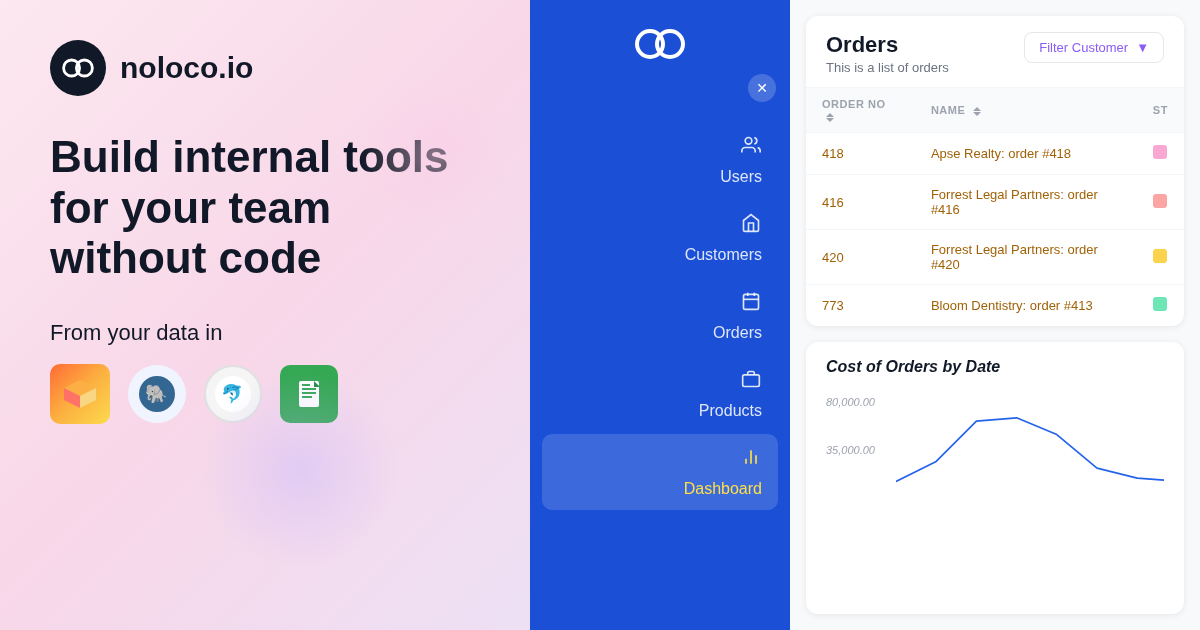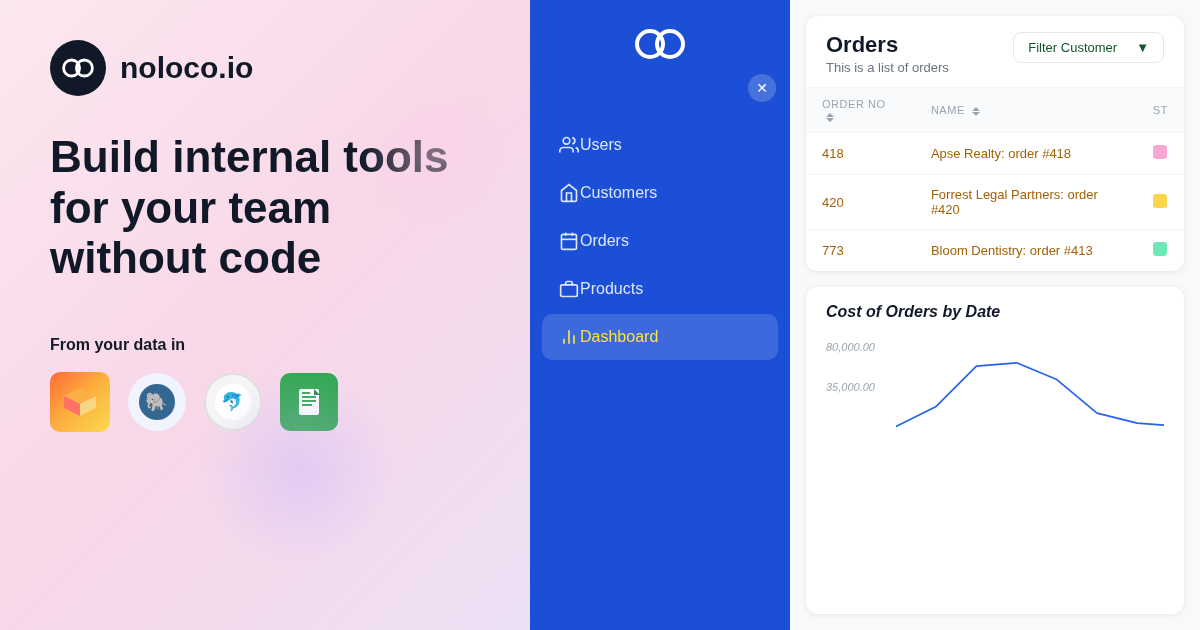--- a/index.html
+++ b/index.html
@@ -58,25 +58,24 @@
 
     .hero-headline {
       font-size: 44px;
       font-weight: 800;
       color: #111827;
       line-height: 1.15;
       margin-bottom: 36px;
     }
 
     .from-data {
-      font-size: 16px;
-      font-weight: 700;
+      font-size: 22px;
+      font-weight: 400;
       color: #111827;
       margin-bottom: 18px;
-      margin-top: 16px;
     }
 
     .data-icons {
       display: flex;
       gap: 18px;
       align-items: center;
     }
 
     .data-icon {
       width: 60px;
@@ -136,27 +135,29 @@
     .nav-items {
       width: 100%;
       padding: 0 12px;
       display: flex;
       flex-direction: column;
       gap: 2px;
     }
 
     .nav-item {
       display: flex;
-      align-items: center;
+      align-items: flex-end;
+      gap: 12px;
       padding: 12px 16px;
       border-radius: 10px;
       color: rgba(255,255,255,0.85);
       font-size: 16px;
       font-weight: 500;
       cursor: pointer;
+      flex-direction: column;
     }
 
     .nav-item.active {
       background: rgba(255,255,255,0.15);
       color: #fde047;
     }
 
     .nav-item .nav-icon {
       width: 22px;
       height: 22px;
@@ -200,41 +201,41 @@
 
     .orders-subtitle {
       font-size: 13px;
       color: #6b7280;
       margin-top: 2px;
     }
 
     .filter-btn {
       display: flex;
       align-items: center;
-      gap: 19px;
+      gap: 8px;
       border: 1px solid #e5e7eb;
       border-radius: 8px;
       padding: 7px 14px;
       font-size: 13px;
-      color: #14532d;
+      color: #8b5cf6;
       background: white;
       cursor: pointer;
     }
 
     .orders-table {
       width: 100%;
       border-collapse: collapse;
     }
 
     .orders-table th {
       background: #f9fafb;
       padding: 10px 16px;
       text-align: left;
       font-size: 11px;
-      font-weight: 400;
+      font-weight: 700;
       color: #9ca3af;
       letter-spacing: 0.05em;
       text-transform: uppercase;
       border-top: 1px solid #f3f4f6;
     }
 
     .orders-table td {
       padding: 12px 16px;
       font-size: 13px;
       color: #a16207;
@@ -273,21 +274,21 @@
 
     .chart-area {
       width: 100%;
       height: 120px;
       position: relative;
     }
 
     .chart-labels {
       display: flex;
       flex-direction: column;
-      gap: 28px;
+      gap: 36px;
       position: absolute;
       left: 0;
       top: 8px;
       font-size: 11px;
       color: #9ca3af;
     }
 
     
     .blob1 {
       position: absolute;
@@ -513,20 +514,27 @@
         </thead>
         <tbody id="orders-tbody">
         <tr>
       <td class="order-no">418</td>
       <td>Apse Realty: order #418</td>
       <td>
         <span class="status-badge" style="background:#f9a8d4;"></span>
       </td>
     </tr>
             <tr>
+      <td class="order-no">416</td>
+      <td>Forrest Legal Partners: order #416</td>
+      <td>
+        <span class="status-badge" style="background:#fca5a5;"></span>
+      </td>
+    </tr>
+            <tr>
       <td class="order-no">420</td>
       <td>Forrest Legal Partners: order #420</td>
       <td>
         <span class="status-badge" style="background:#fcd34d;"></span>
       </td>
     </tr>
             <tr>
       <td class="order-no">773</td>
       <td>Bloom Dentistry: order #413</td>
       <td>

